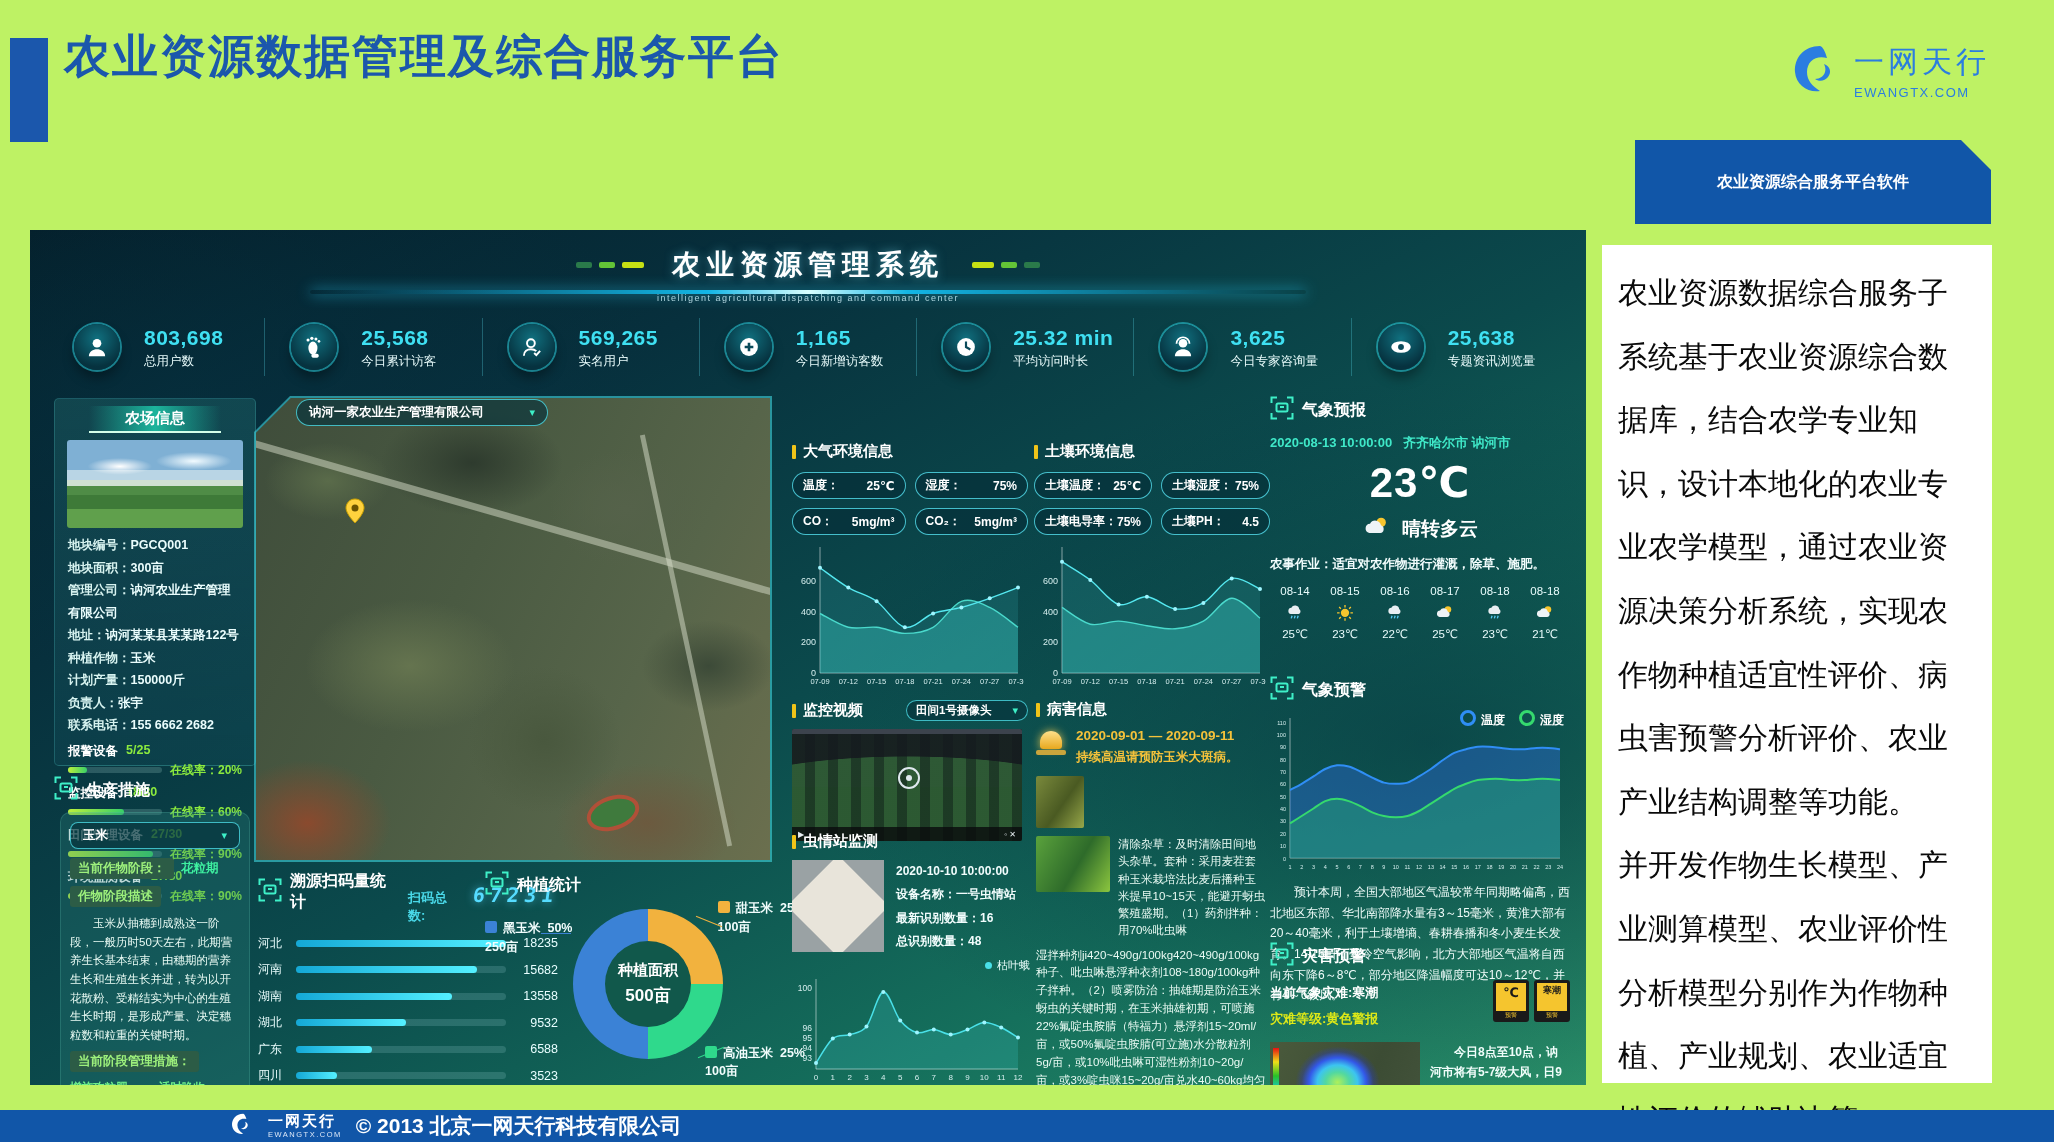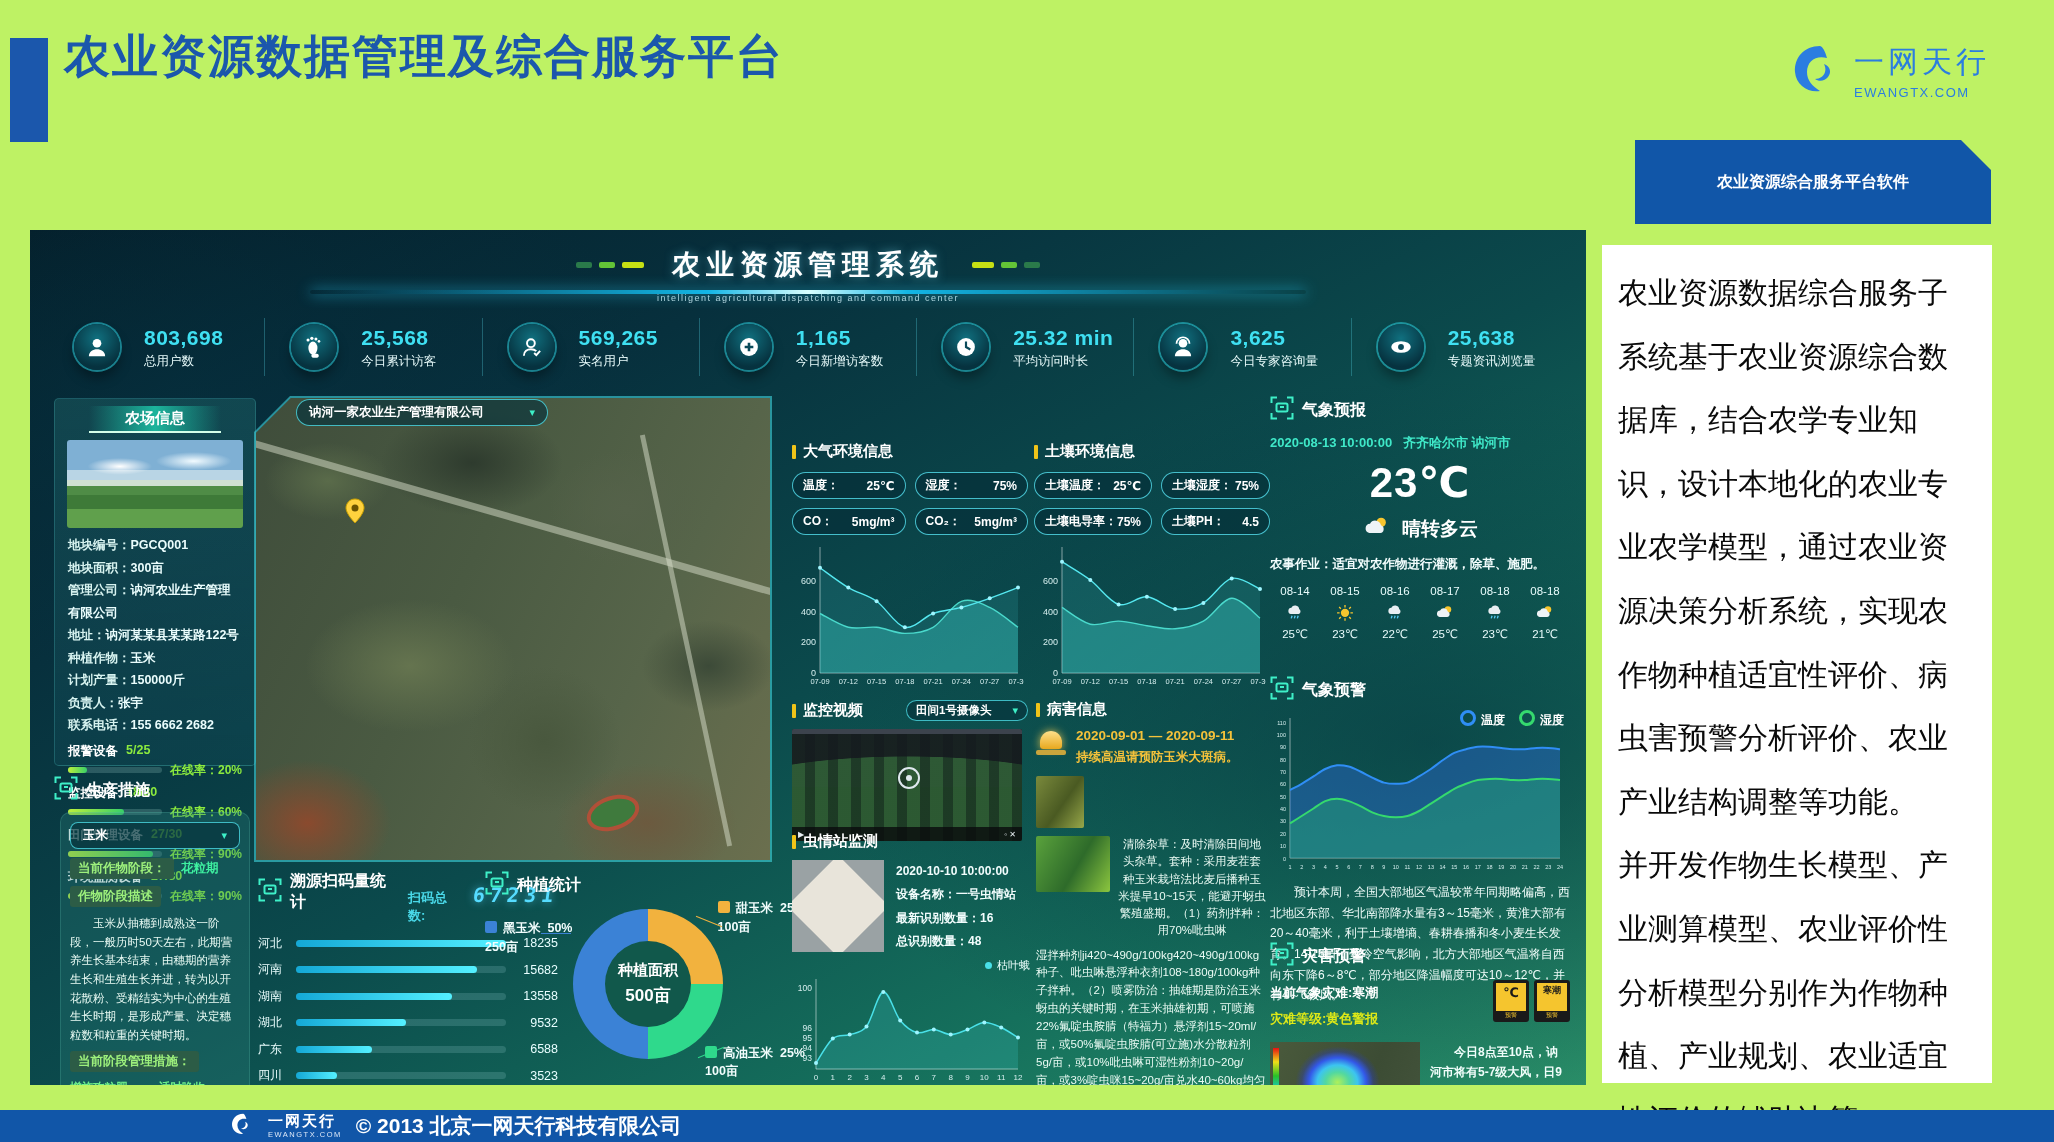--- a/index.html
+++ b/index.html
@@ -179,21 +179,21 @@
   .alarm-dome{position:absolute;left:4px;top:0;width:22px;height:18px;border-radius:11px 11px 3px 3px;
     background:linear-gradient(#ffe08a,#e8a81e);box-shadow:0 0 8px rgba(255,210,80,.8);}
   .alarm-base{position:absolute;left:0;bottom:2px;width:30px;height:5px;border-radius:2px;background:#caa53c;}
   .disease-dates{color:#f5c23a;font-size:13.5px;font-weight:bold;}
   .disease-warn{color:#f5c23a;font-size:12.5px;font-weight:700;margin-top:6px;}
   .law-row{display:flex;gap:8px;margin-top:10px;}
   .thumb{flex:none;border-radius:2px;}
   .thumb-leafdark{width:48px;height:52px;background:linear-gradient(125deg,#7a8a3c,#4a5a22 55%,#98a84a);}
   .law-col .law-t{font-size:12.5px;font-weight:bold;color:#fff;margin-bottom:3px;}
   .law-col .law-x{font-size:11.5px;line-height:1.5;color:#eafbf4;}
-  .tips-row{display:flex;gap:8px;margin-top:8px;text-align:center;}
+  .tips-row{display:flex;gap:8px;margin-top:8px;}
   .thumb-leaf{width:74px;height:56px;background:linear-gradient(120deg,#5aa23c,#2e6b2a 55%,#8cc63f);}
   .tips-x{font-size:11.5px;line-height:1.5;color:#eafbf4;}
   .treat-x{font-size:11.5px;line-height:1.56;color:#eafbf4;margin-top:7px;}
 
   
   .insect-panel{position:absolute;left:762px;top:602px;width:238px;}
   .insect-row{display:flex;gap:12px;margin-top:9px;}
   .trap{width:92px;height:92px;flex:none;background:#9aa2a4;position:relative;overflow:hidden;}
   .trap::before{content:"";position:absolute;left:10px;top:10px;width:72px;height:72px;background:#e8e4da;
     transform:rotate(45deg);

